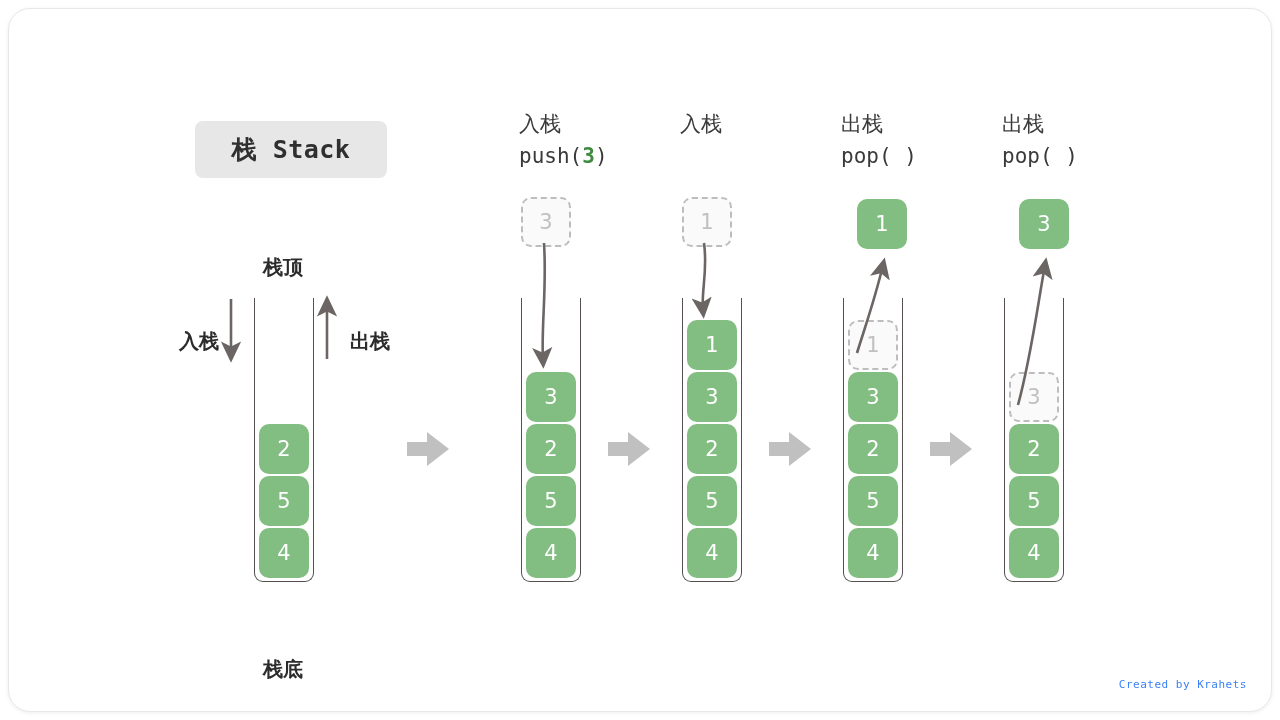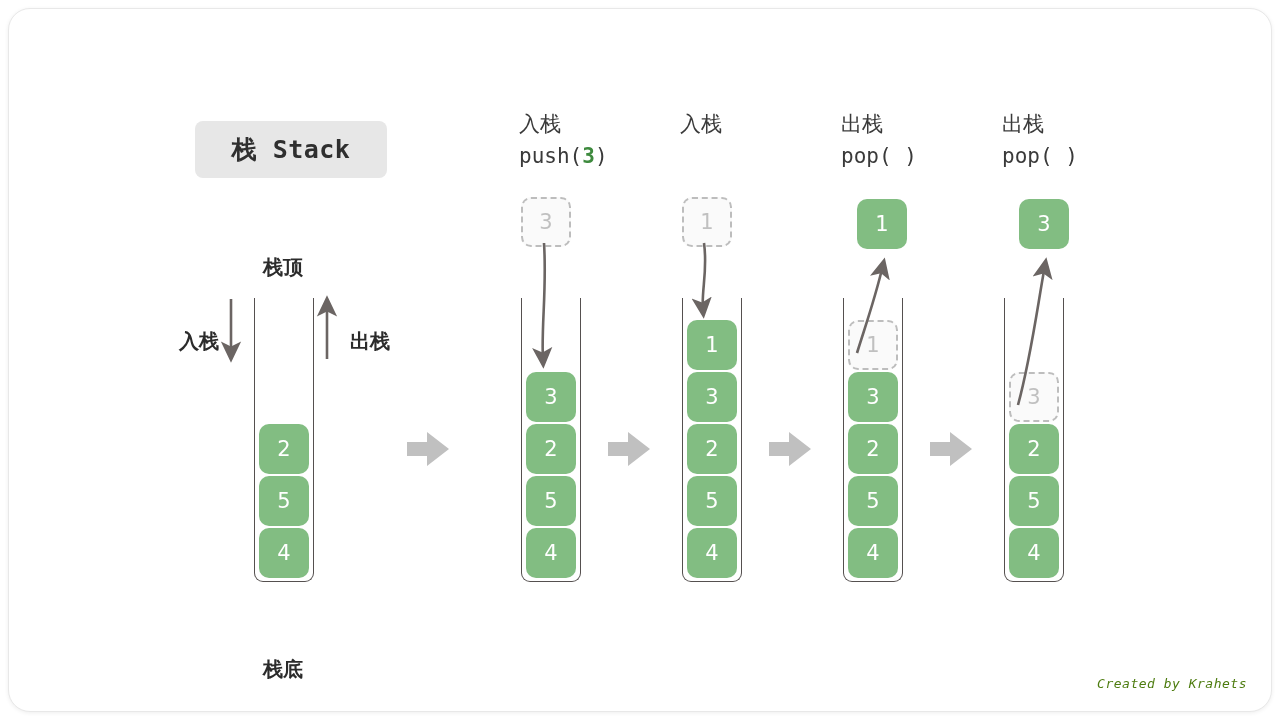--- a/index.html
+++ b/index.html
@@ -151,24 +151,23 @@
     color: #3e8a3e;
     font-weight: bold;
   }
 
   
   #footer {
     position: absolute;
     right: 24px;
     bottom: 20px;
     font-family: "DejaVu Sans Mono", "Liberation Mono", monospace;
-    font-size: 13px;
-    color: #4d7c0f;
+    font-size: 11px;
+    color: #3b82f6;
     letter-spacing: 0.5px;
-    font-style: italic;
   }
 
   svg.overlay {
     position: absolute;
     left: 0;
     top: 0;
     width: 1264px;
     height: 704px;
     pointer-events: none;
   }

